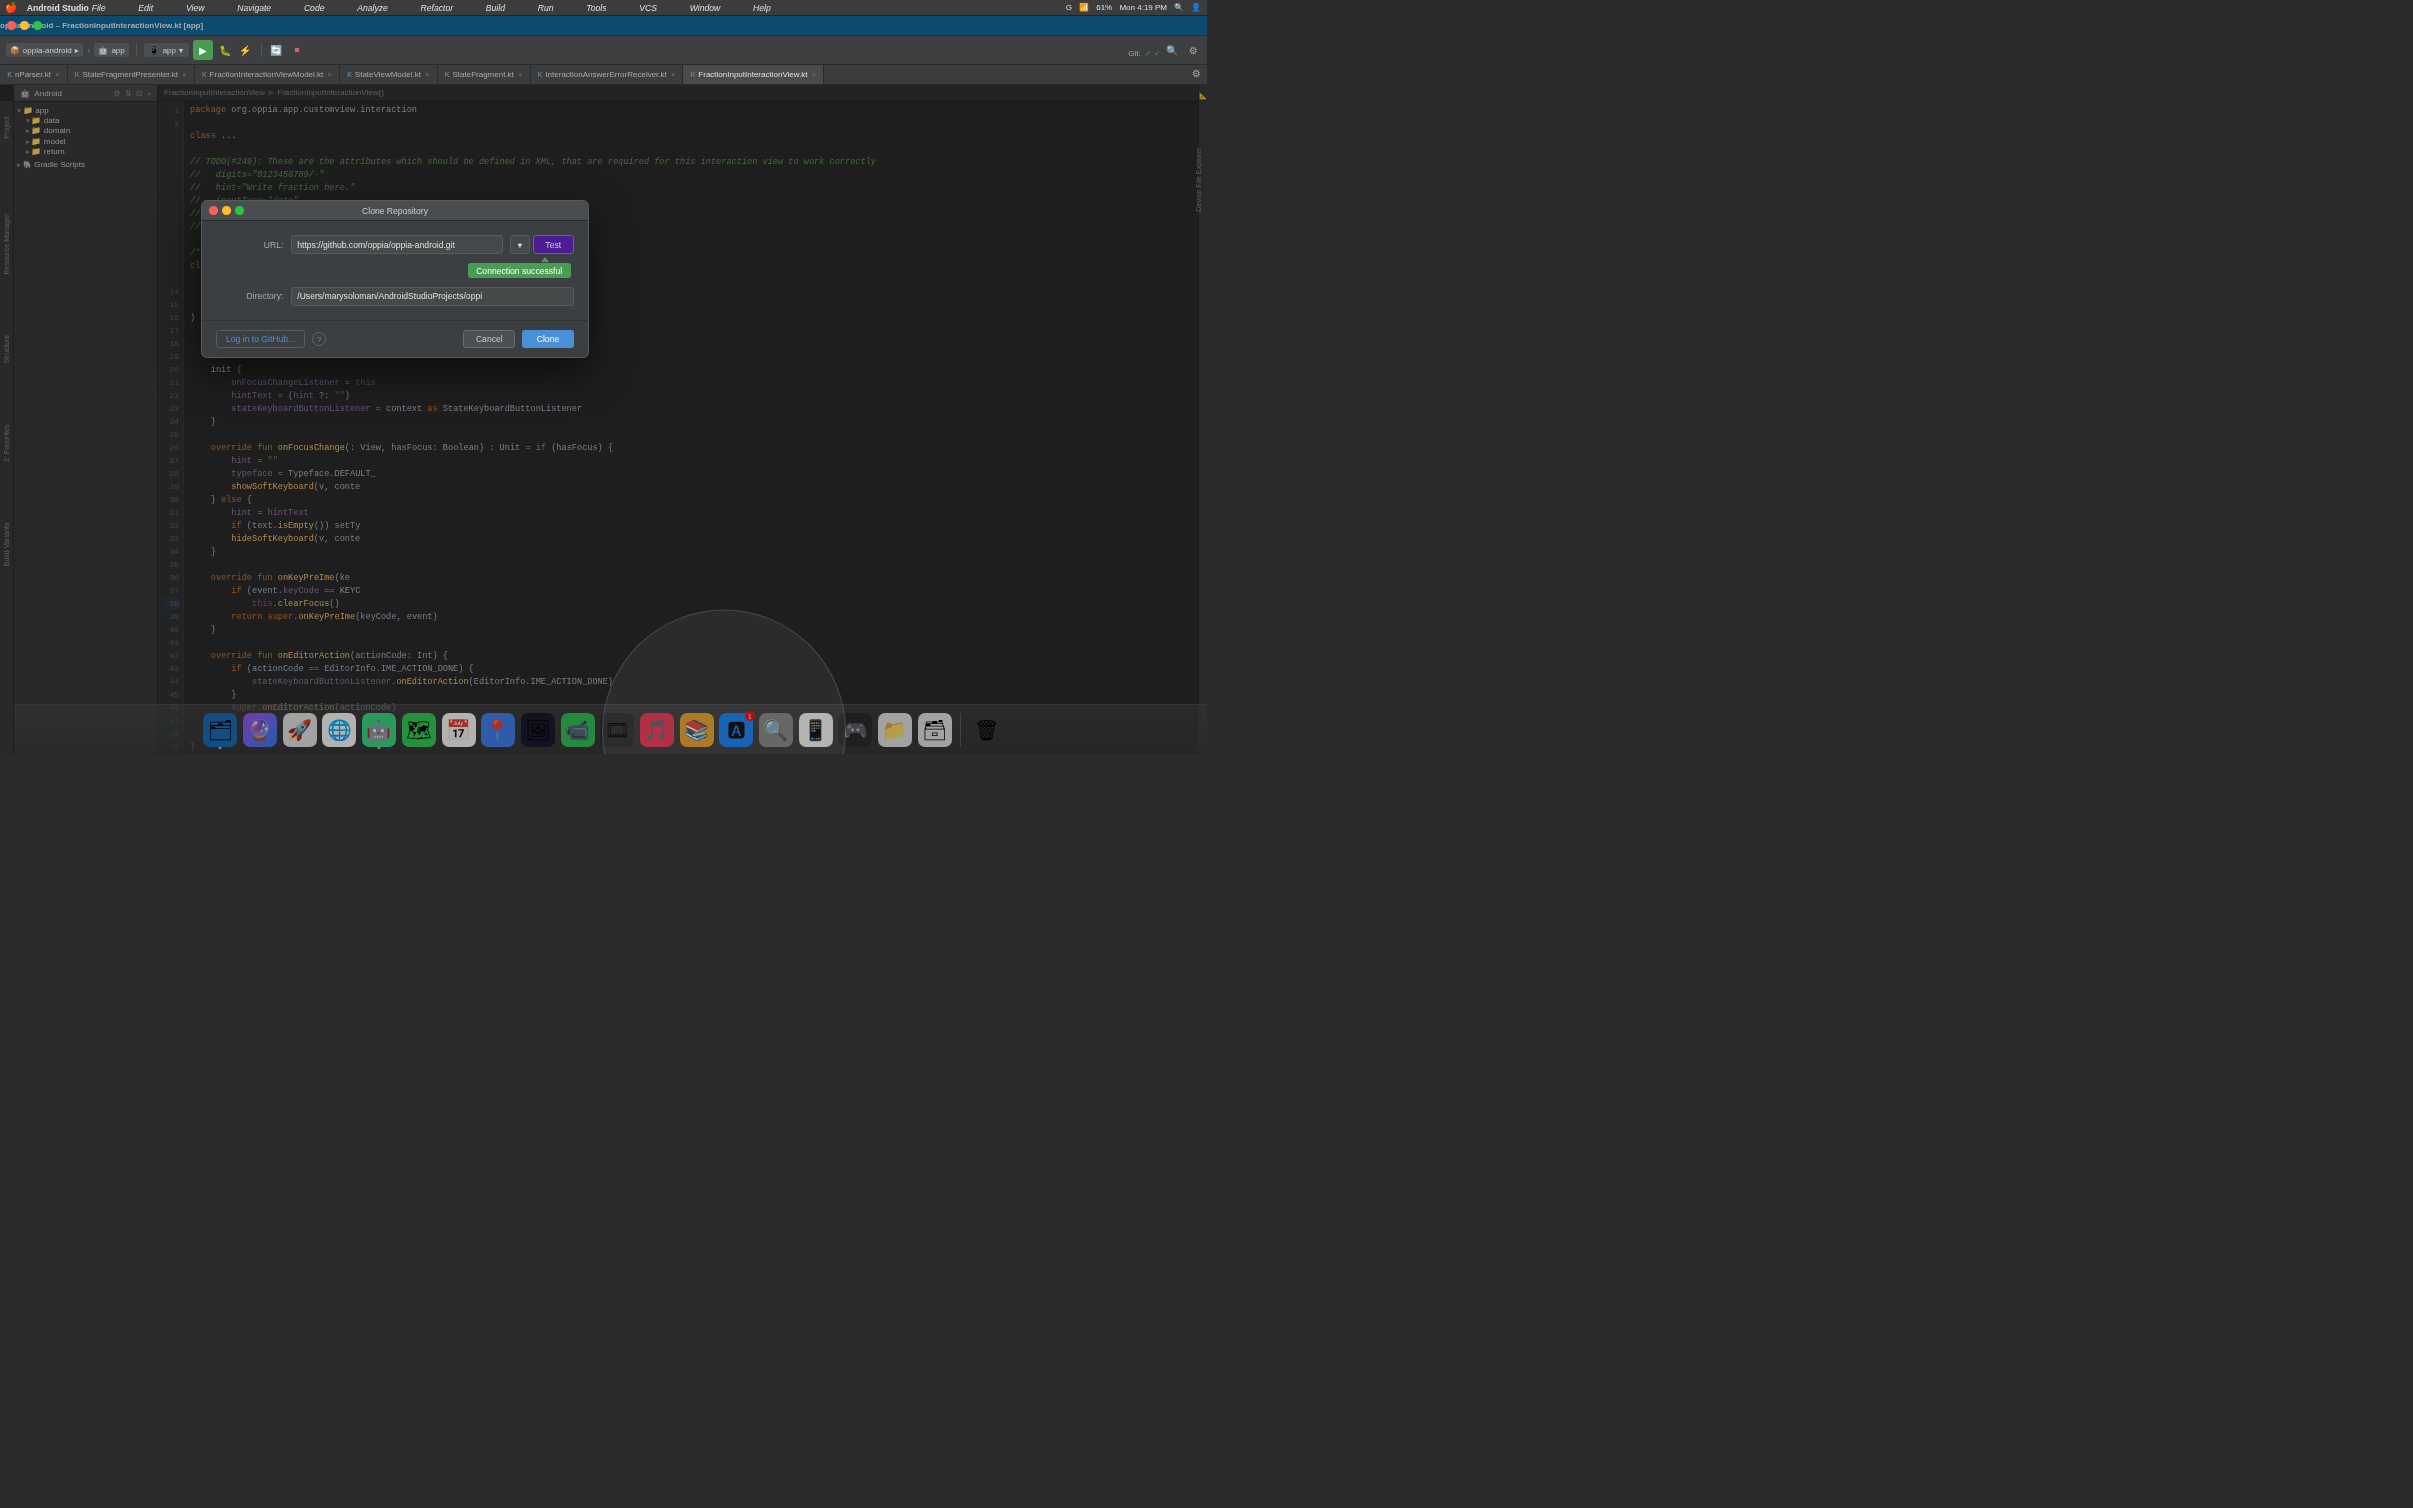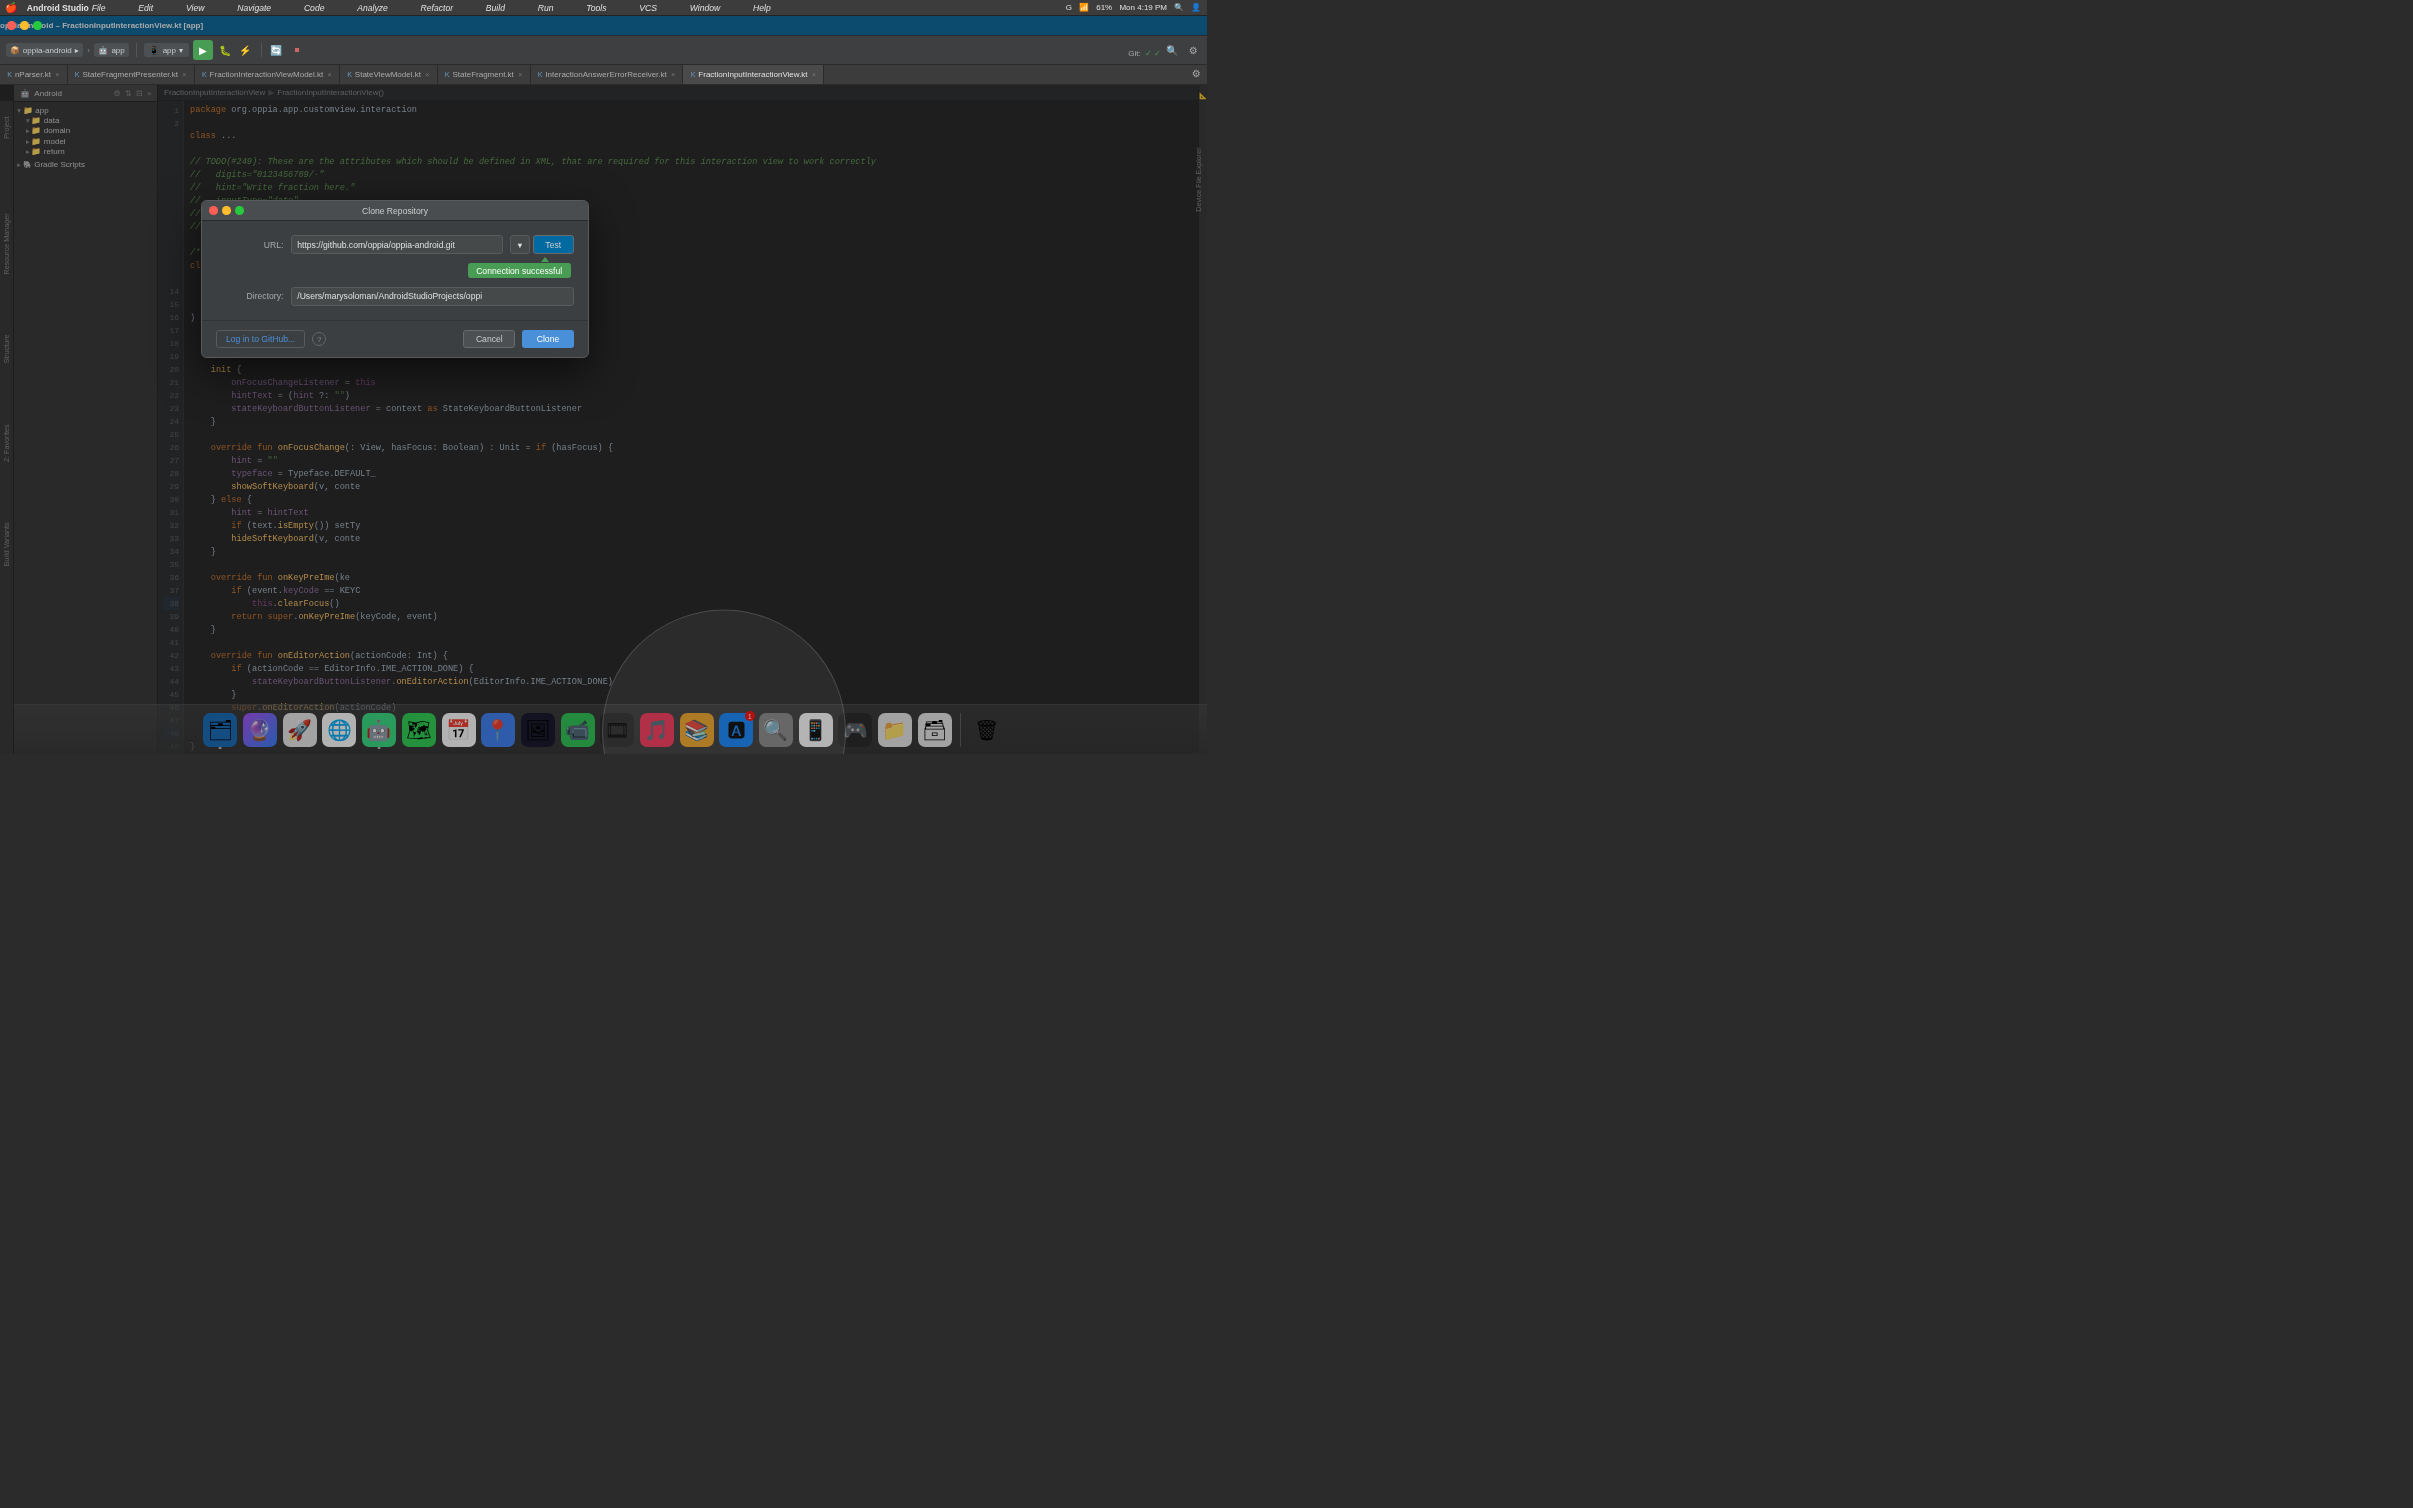--- a/index.html
+++ b/index.html
@@ -425,21 +425,21 @@
       border-radius: 2.9px;
       padding: 0 4.3px;
       font-size: 8.6px;
       color: #e0e0e0;
       width: 20px;
       cursor: pointer;
     }
     .test-btn {
       height: 18.7px;
       padding: 0 11.5px;
-      background: #0369a1;
+      background: #4c1d95;
       border: 0.7px solid #6a6a6a;
       border-radius: 2.9px;
       color: #ccc;
       font-size: 8.6px;
       cursor: pointer;
       white-space: nowrap;
     }
     .success-badge {
       background: #499c54;
       color: white;

